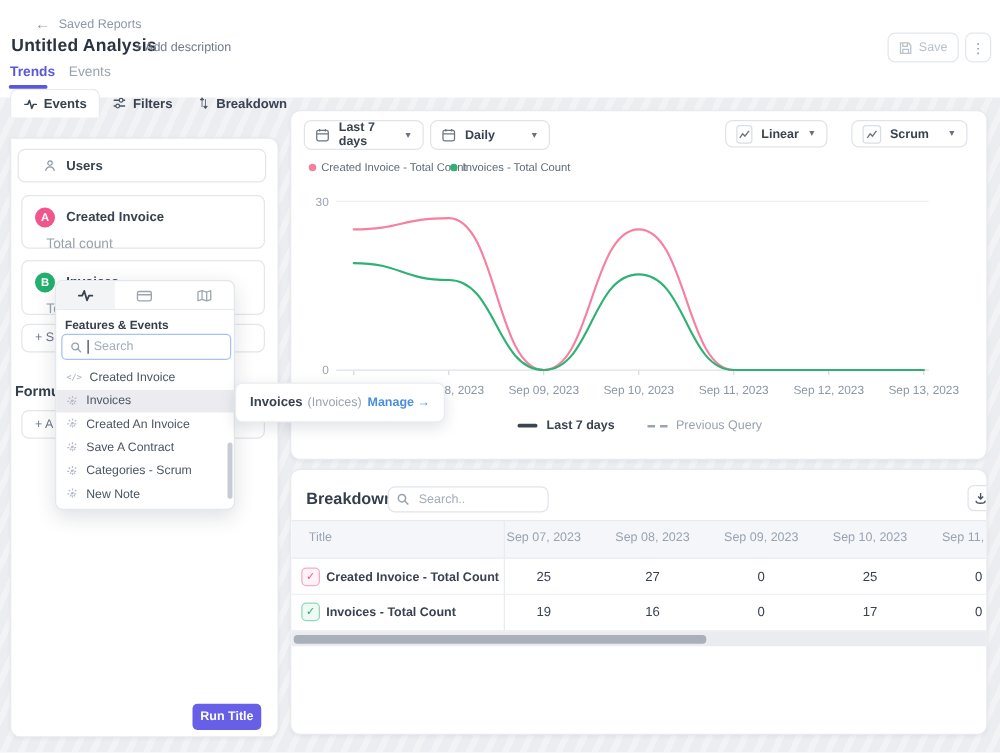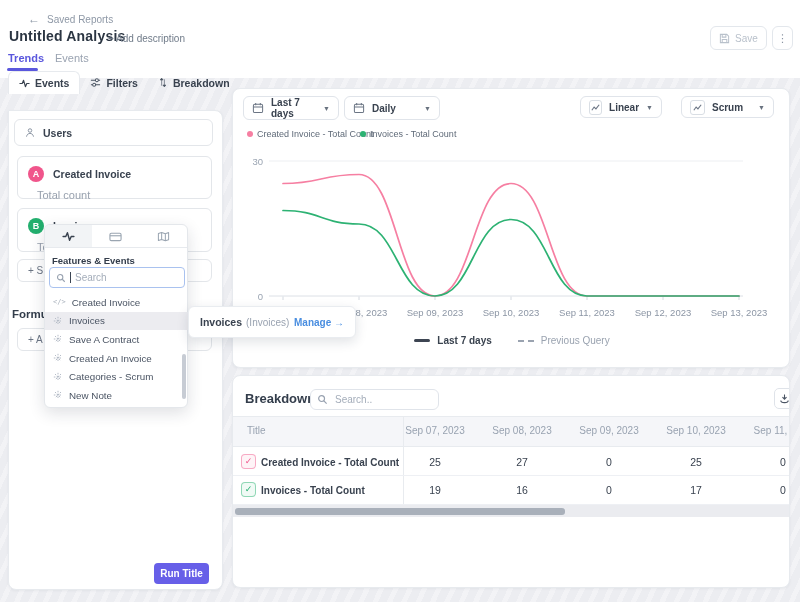--- a/index.html
+++ b/index.html
@@ -20,21 +20,21 @@
   .tab-underline{top:68px;left:7px;width:31px;height:3px;border-radius:2px;background:#5a57dd}
   .save-btn{top:26px;left:710px;width:57px;height:24px;border:1px solid #e3e7ec;border-radius:6px;
             justify-content:center;gap:5px;font-size:10px;color:#b9c1cb;background:#fff}
   .kebab-btn{top:26px;left:772px;width:21px;height:24px;border:1px solid #e3e7ec;border-radius:6px;
              justify-content:center;font-size:11px;color:#8b95a3;background:#fff;letter-spacing:0}
   
   .qtabbar{top:71px;left:8px;height:23px;gap:0;z-index:11}
   .qtab{height:23px;display:flex;align-items:center;gap:5px;padding:0 10px;font-size:10.5px;font-weight:700;color:#39424f}
   .qtab.active{background:#fff;border:1px solid #e7eaee;border-bottom:none;border-radius:6px 6px 0 0}
   .qpanel{top:110px;left:8px;width:215px;height:480px;z-index:10;border-radius:0 8px 8px 8px}
-  .users-box{top:8px;left:5px;width:199px;height:27px;border:1px solid #e3e6ea;border-radius:6px;gap:8px;padding:0 10px;
+  .users-box{top:8px;left:5px;width:199px;height:27px;border:1px solid #e3e6ea;border-radius:6px;gap:8px;padding:0 20px;
              font-size:10.5px;font-weight:700;color:#39424f;background:#fff}
   .ev-card{left:8px;width:195px;border:1px solid #e3e6ea;border-radius:6px;background:#fff;padding:9px 10px 8px}
   .ev-head{gap:9px}
   .badge{width:16px;height:16px;border-radius:50%;color:#fff;font-size:9px;font-weight:700;
          display:flex;align-items:center;justify-content:center;flex:0 0 16px}
   .ev-name{font-size:10.5px;font-weight:700;color:#39424f}
   .ev-sub{margin:7px 0 0 9px;font-size:11px;color:#98a1ae}
   .ghost-btn{left:8px;width:195px;height:23px;border:1px solid #e3e6ea;border-radius:6px;background:#fff;
              font-size:10px;color:#6b7584;display:flex;align-items:center;padding:0 10px;gap:3px}
   .formula-head{left:3px;font-size:11.5px;font-weight:700;color:#333d4b}
@@ -379,29 +379,29 @@
             </svg>
           </span>
         <span>Invoices</span>
       </div>
       <div class="picker-item">
         <span>
             <svg width="10" height="10" viewBox="0 0 10 10">
               <path d="M5 0.8v8.4 M0.8 5h8.4 M2 2l6 6 M8 2l-6 6" stroke="#b6bdc8" stroke-width="1" stroke-dasharray="1.6 1.2"></path>
             </svg>
           </span>
-        <span>Save A Contract</span>
+        <span>Created An Invoice</span>
       </div>
       <div class="picker-item">
         <span>
             <svg width="10" height="10" viewBox="0 0 10 10">
               <path d="M5 0.8v8.4 M0.8 5h8.4 M2 2l6 6 M8 2l-6 6" stroke="#b6bdc8" stroke-width="1" stroke-dasharray="1.6 1.2"></path>
             </svg>
           </span>
-        <span>Created An Invoice</span>
+        <span>Save A Contract</span>
       </div>
       <div class="picker-item">
         <span>
             <svg width="10" height="10" viewBox="0 0 10 10">
               <path d="M5 0.8v8.4 M0.8 5h8.4 M2 2l6 6 M8 2l-6 6" stroke="#b6bdc8" stroke-width="1" stroke-dasharray="1.6 1.2"></path>
             </svg>
           </span>
         <span>Categories - Scrum</span>
       </div>
       <div class="picker-item">

